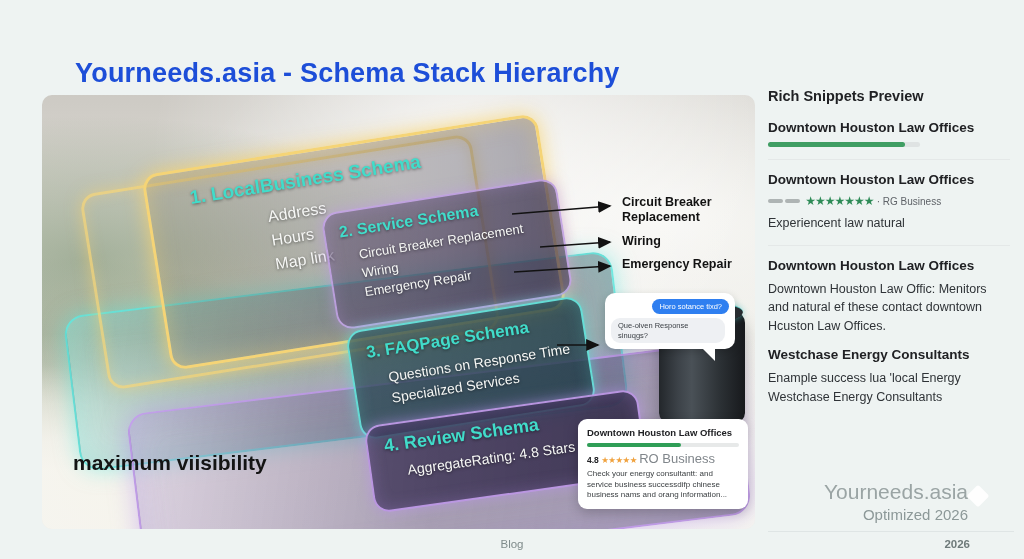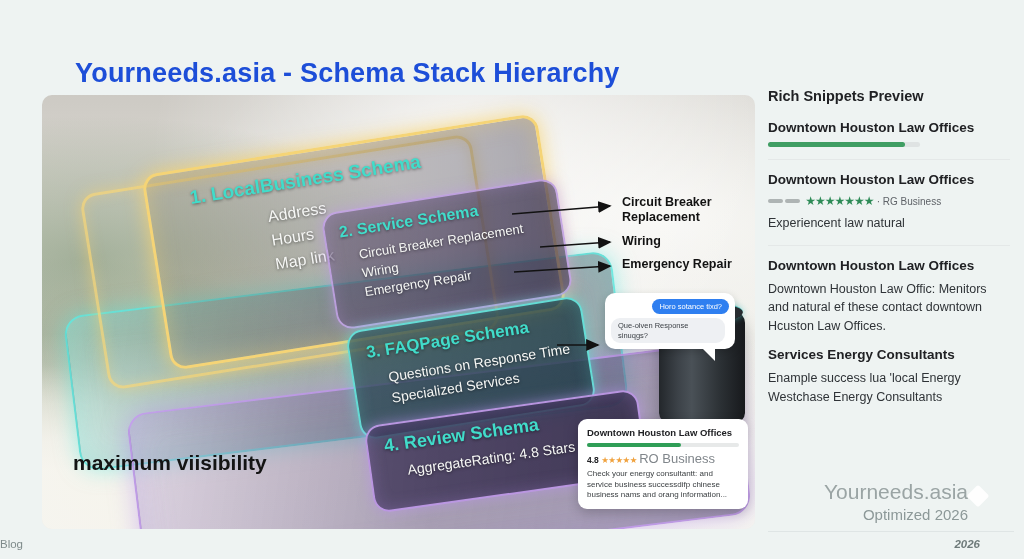--- a/index.html
+++ b/index.html
@@ -185,22 +185,22 @@
   
   .watermark{position:absolute;right:56px;top:480px;text-align:right;z-index:2;}
   .wm-brand{font-size:21px;color:#9aa4a4;}
   .wm-sub{font-size:15px;color:#8c9898;margin-top:2px;}
   .sparkle{
     position:absolute;right:38px;top:488px;width:16px;height:16px;
     background:rgba(255,255,255,.9);transform:rotate(45deg);border-radius:2px;
   }
   
   .footer-divider{position:absolute;left:768px;right:10px;top:531px;height:1px;background:#dfe5e5;}
-  .footer-blog{position:absolute;left:0;right:0;top:538px;font-size:11.5px;color:#7f8b8b;}
-  .footer-year{position:absolute;right:44px;top:538px;font-size:11.5px;font-weight:bold;color:#6e7a7a;font-style:italic;}
+  .footer-blog{position:absolute;left:0;right:0;top:538px;text-align:center;font-size:11.5px;color:#7f8b8b;}
+  .footer-year{position:absolute;right:54px;top:538px;font-size:11.5px;font-weight:bold;color:#6e7a7a;}
 </style>
 </head>
 <body>
 
 <h1 class="page-title">Yourneeds.asia - Schema Stack Hierarchy</h1>
 
 <div class="hero">
 
   <div class="slab slab-faq"></div>
   <div class="slab slab-review"></div>
@@ -305,21 +305,21 @@
 
   <div class="sb-divider"></div>
 
 
   <div class="sb-item">
     <div class="sb-title">Downtown Houston Law Offices</div>
     <div class="sb-desc">Downtown Houston Law Offic: Menitors and natural ef these contact downtown Hcuston Law Offices.</div>
   </div>
 
   <div class="sb-item">
-    <div class="sb-title">Services Energy Consultants</div>
+    <div class="sb-title">Westchase Energy Consultants</div>
     <div class="sb-desc">Enample success lua 'local Energy Westchase  Energy Consultants</div>
   </div>
 </div>
 
 <div class="sparkle"></div>
 <div class="watermark">
   <div class="wm-brand">Yourneeds.asia</div>
   <div class="wm-sub">Optimized 2026</div>
 </div>
 

